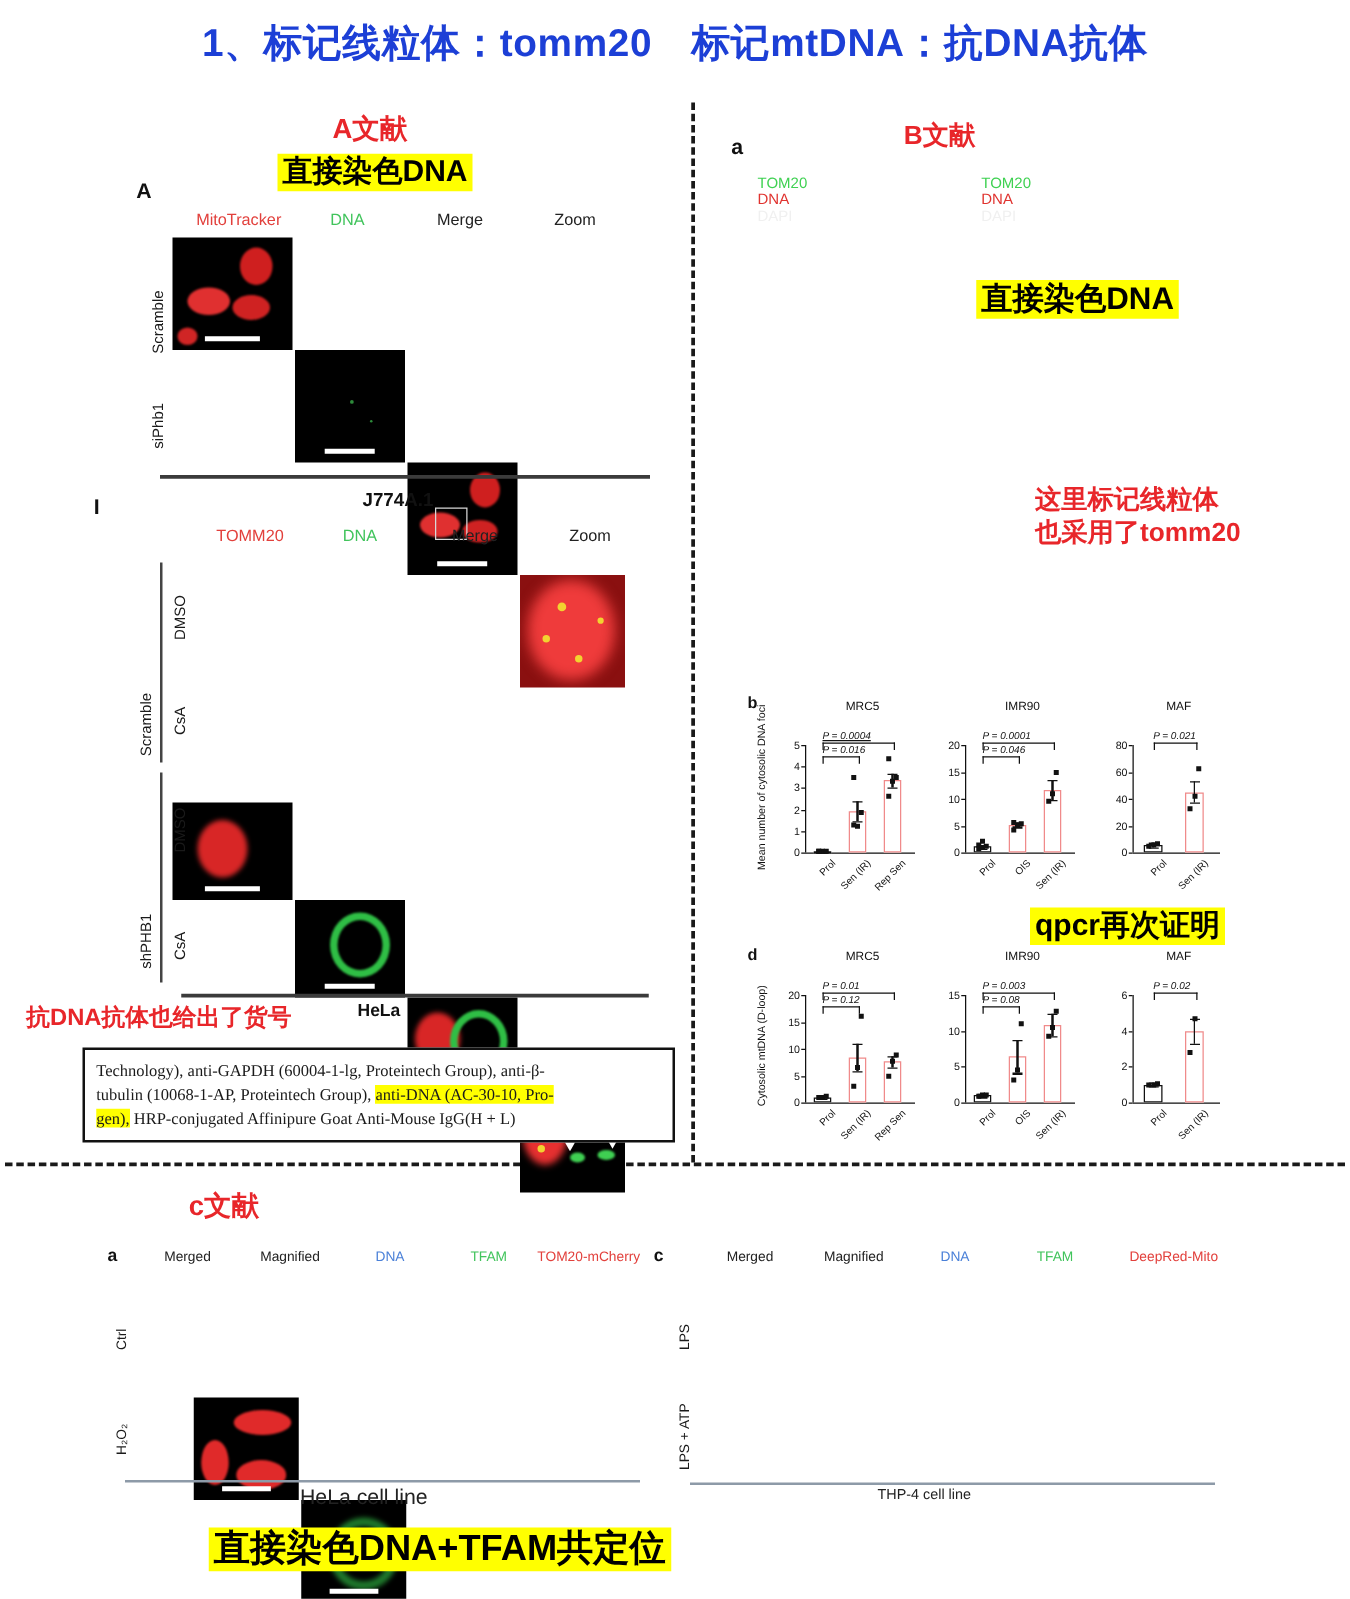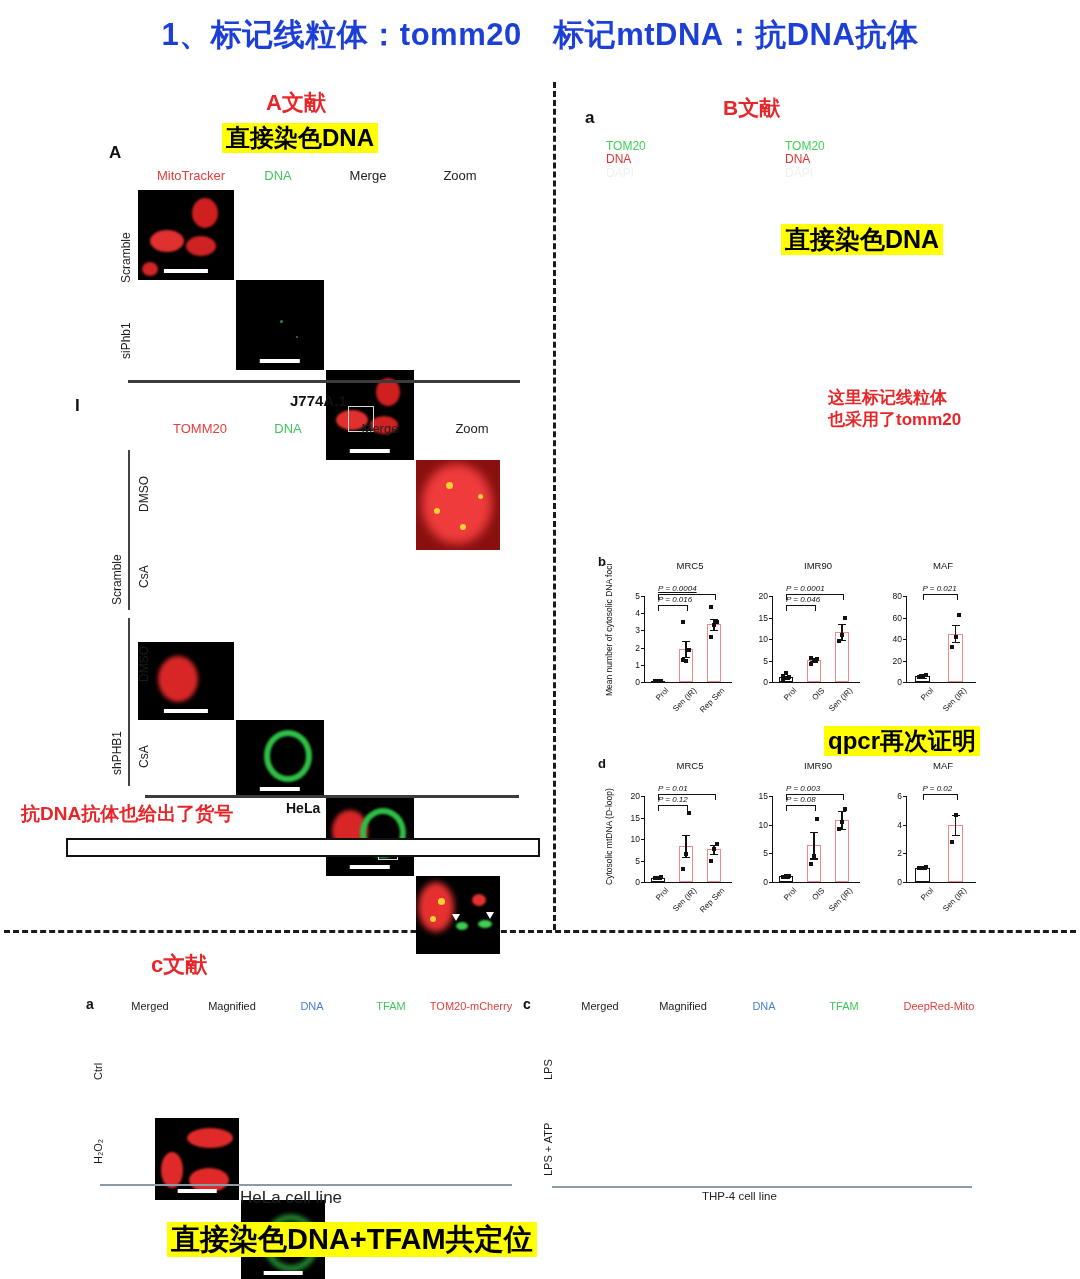--- a/index.html
+++ b/index.html
@@ -194,20 +194,23 @@
   <div class="blob" style="width:42px;height:44px;top:14px;left:22px;border-radius:50%;border:7px solid #1f7a2c;filter:blur(2px);"></div>
   <div class="scalebar"></div>
 </div>
 
 <div class="abs hr-thick" style="top:795px;left:145px;width:374px;"></div>
 <div class="abs" style="top:800px;left:286px;font-size:14px;font-weight:bold;color:#111;">HeLa</div>
 
 <div class="abs red-note" style="top:801px;left:21px;font-size:19px;">抗DNA抗体也给出了货号</div>
 
 <div class="abs" id="methodsbox">
+  <div>Technology), anti-GAPDH (60004-1-lg, Proteintech Group), anti-β-</div>
+  <div><span>tubulin (10068-1-AP, Proteintech Group), </span><span class="hl">anti-DNA (AC-30-10, Pro-</span></div>
+  <div><span class="hl">gen),</span><span> HRP-conjugated  Affinipure  Goat  Anti-Mouse  IgG(H + L)</span></div>
 </div>
 
 <div class="abs red-note" style="top:94px;left:723px;font-size:21px;">B文献</div>
 <div class="abs panel-letter" style="top:108px;left:585px;">a</div>
 
 <div class="abs" style="top:140px;left:606px;line-height:1.12;text-align:left;">
   <div style="color:#3fd152;font-size:12px;">TOM20</div>
   <div style="color:#e0332f;font-size:12px;">DNA</div>
   <div style="color:#f0f0f0;font-size:12px;">DAPI</div>
 </div>
@@ -215,21 +218,21 @@
 <div class="abs" style="top:140px;left:785px;line-height:1.12;text-align:left;">
   <div style="color:#3fd152;font-size:12px;">TOM20</div>
   <div style="color:#e0332f;font-size:12px;">DNA</div>
   <div style="color:#f0f0f0;font-size:12px;">DAPI</div>
 </div>
 
 <div class="abs" style="top:224px;left:781px;">
   <span class="yellow-note" style="font-size:25px;">直接染色DNA</span>
 </div>
 
-<div class="abs red-note" style="top:387px;left:828px;font-size:17px;line-height:1.28;">
+<div class="abs red-note" style="top:387px;left:828px;font-size:21px;line-height:1.28;">
   <div>这里标记线粒体</div>
   <div>也采用了tomm20</div>
 </div>
 
 <div class="abs panel-letter" style="top:554px;left:598px;font-size:13px;">b</div>
 <div class="abs ylab" style="top:578px;left:604px;height:118px;">Mean number of cytosolic DNA foci</div>
 <div id="chartsB" class="abs" style="top:560px;left:618px;width:370px;height:160px;">
     <div class="abs" style="left: 0px; top: 0px; width: 118px; height: 160px;">
       <div class="chart-title" style="position: absolute; top: 0px; left: 26px; width: 92px;">MRC5</div>
       <div class="axis-line" style="left: 26px; top: 36px; width: 1px; height: 86px;"></div>

